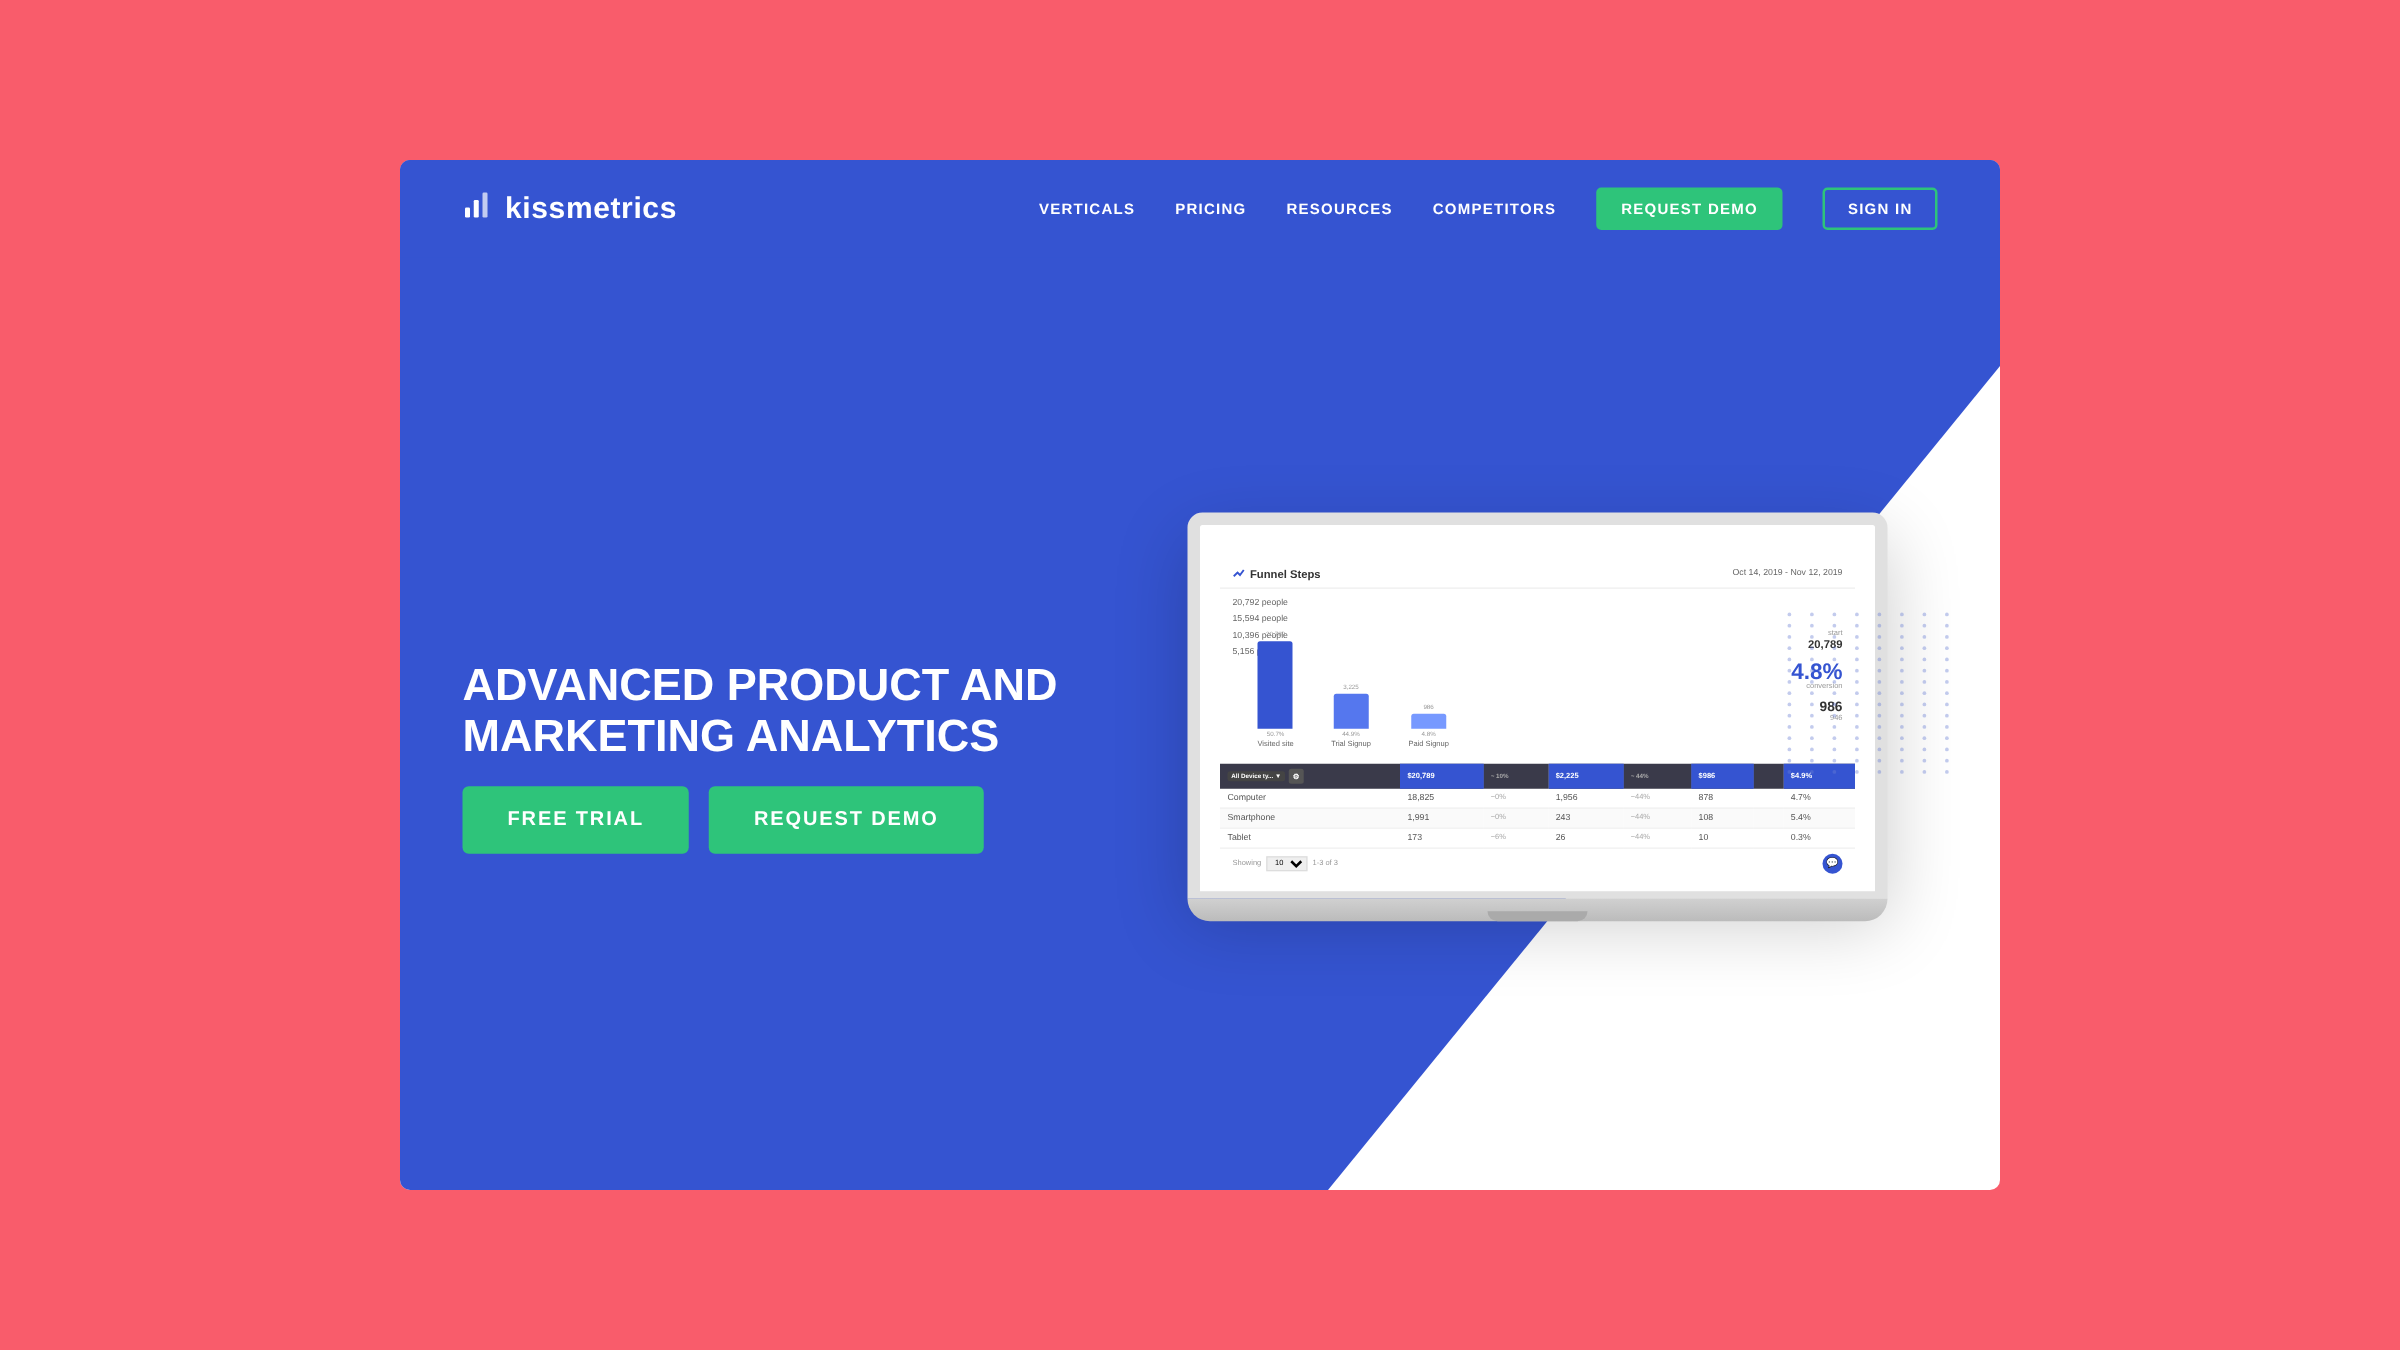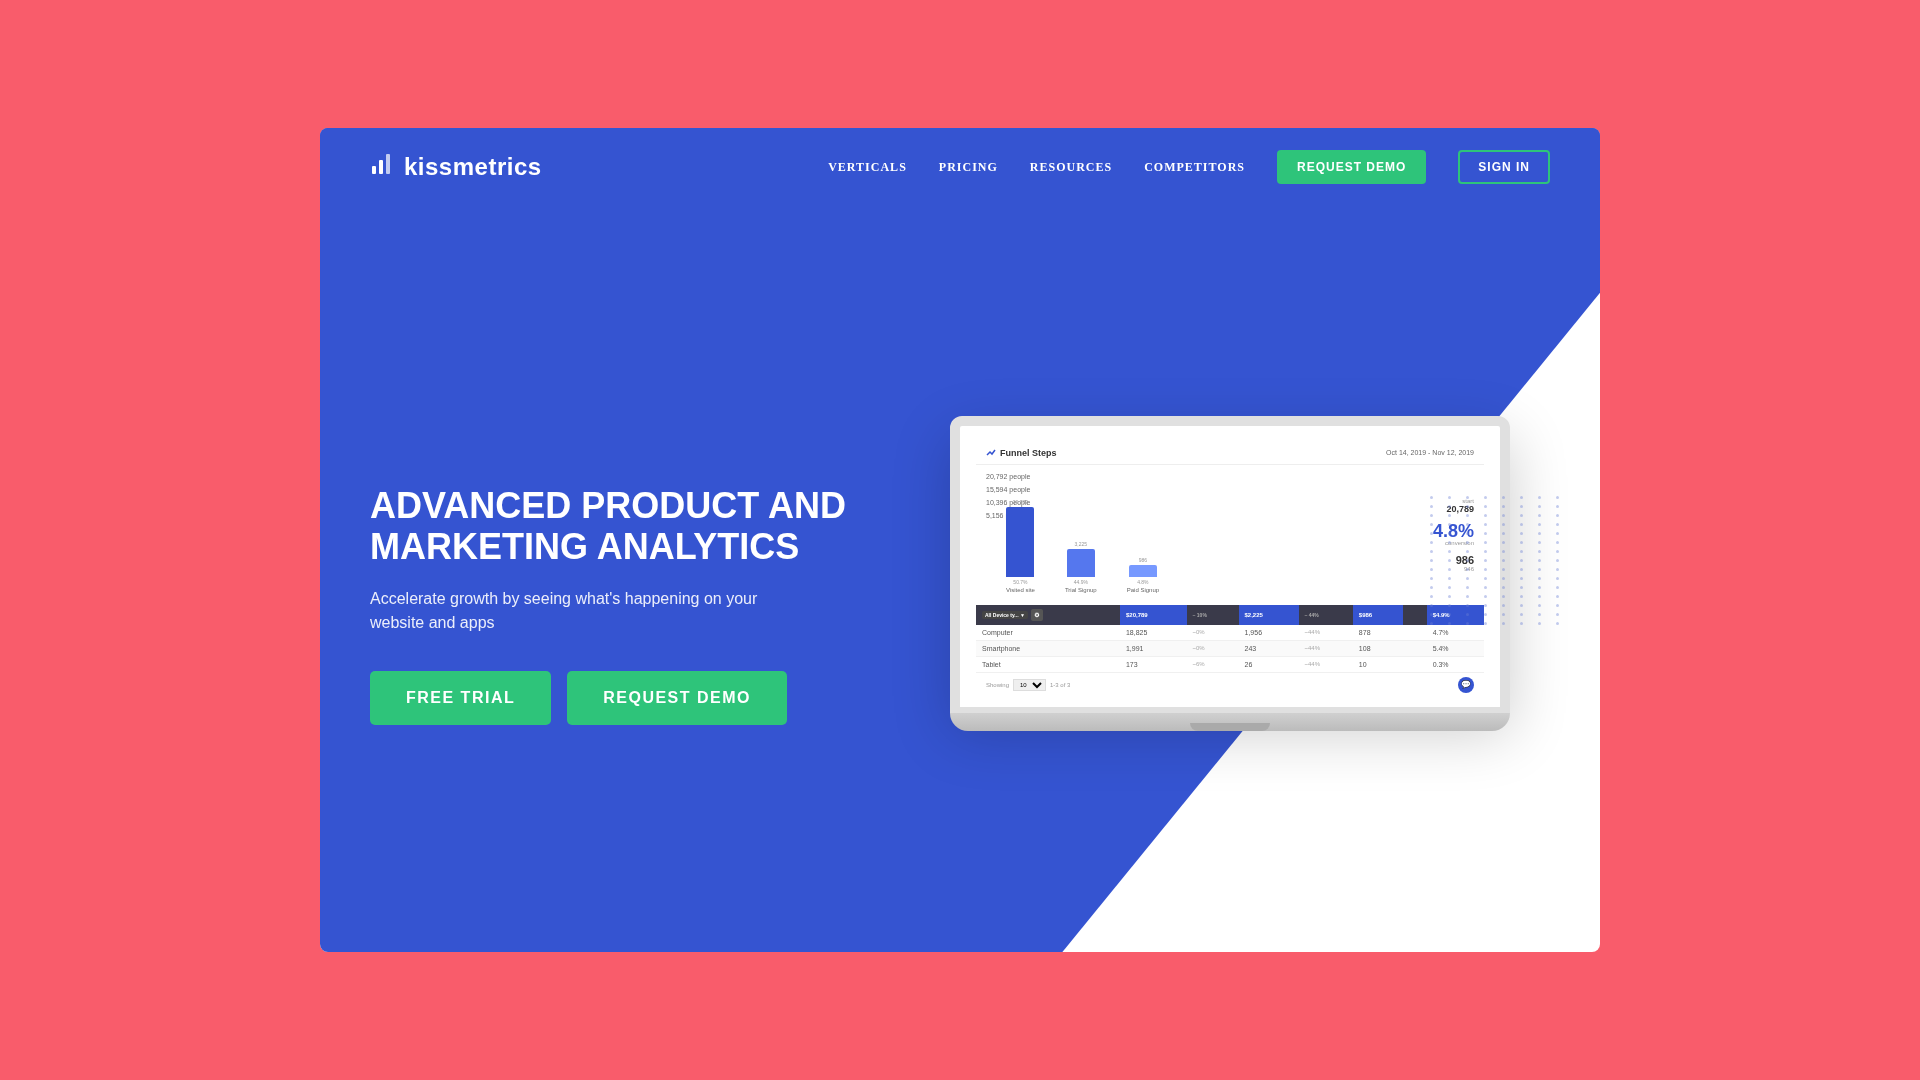--- a/index.html
+++ b/index.html
@@ -67,21 +67,20 @@
     }
 
     .nav-link {
       color: #fff;
       font-size: 12px;
       font-weight: 600;
       letter-spacing: 1px;
       text-transform: uppercase;
       cursor: pointer;
       text-decoration: none;
-      font-family: Liberation Serif, serif;
     }
 
     .btn-request-demo {
       background: #2ec47a;
       color: #fff;
       border: none;
       padding: 10px 20px;
       border-radius: 4px;
       font-size: 12px;
       font-weight: 700;
@@ -182,21 +181,21 @@
 
     .laptop-wrapper {
       position: relative;
       width: 560px;
       margin-top: -20px;
     }
 
     .laptop-screen-area {
       background: #fff;
       border-radius: 12px 12px 0 0;
-      padding: 16px 16px 10px;
+      padding: 28px 16px 10px;
       border: 10px solid #e0e0e0;
       border-bottom: 6px solid #e0e0e0;
       box-shadow: 0 20px 60px rgba(0,0,0,0.2);
       position: relative;
     }
 
     .laptop-base {
       background: linear-gradient(180deg, #d0d0d0 0%, #bbb 100%);
       height: 18px;
       border-radius: 0 0 20px 20px;
@@ -423,21 +422,20 @@
       <a class="nav-link">RESOURCES</a>
       <a class="nav-link">COMPETITORS</a>
       <button class="btn-request-demo">REQUEST DEMO</button>
       <button class="btn-sign-in">SIGN IN</button>
     </div>
   </nav>
 
   <div class="hero-content">
     <div class="hero-left">
       <h1 class="hero-title">ADVANCED PRODUCT AND MARKETING ANALYTICS</h1>
-      <p class="hero-subtitle">Accelerate growth by seeing what's happening on your website and apps</p>
       <div class="hero-buttons">
         <button class="btn-free-trial">FREE TRIAL</button>
         <button class="btn-request-demo-hero">REQUEST DEMO</button>
       </div>
     </div>
 
     <div class="hero-right">
 
       <div class="dot-pattern">
         <div class="dot-grid">

